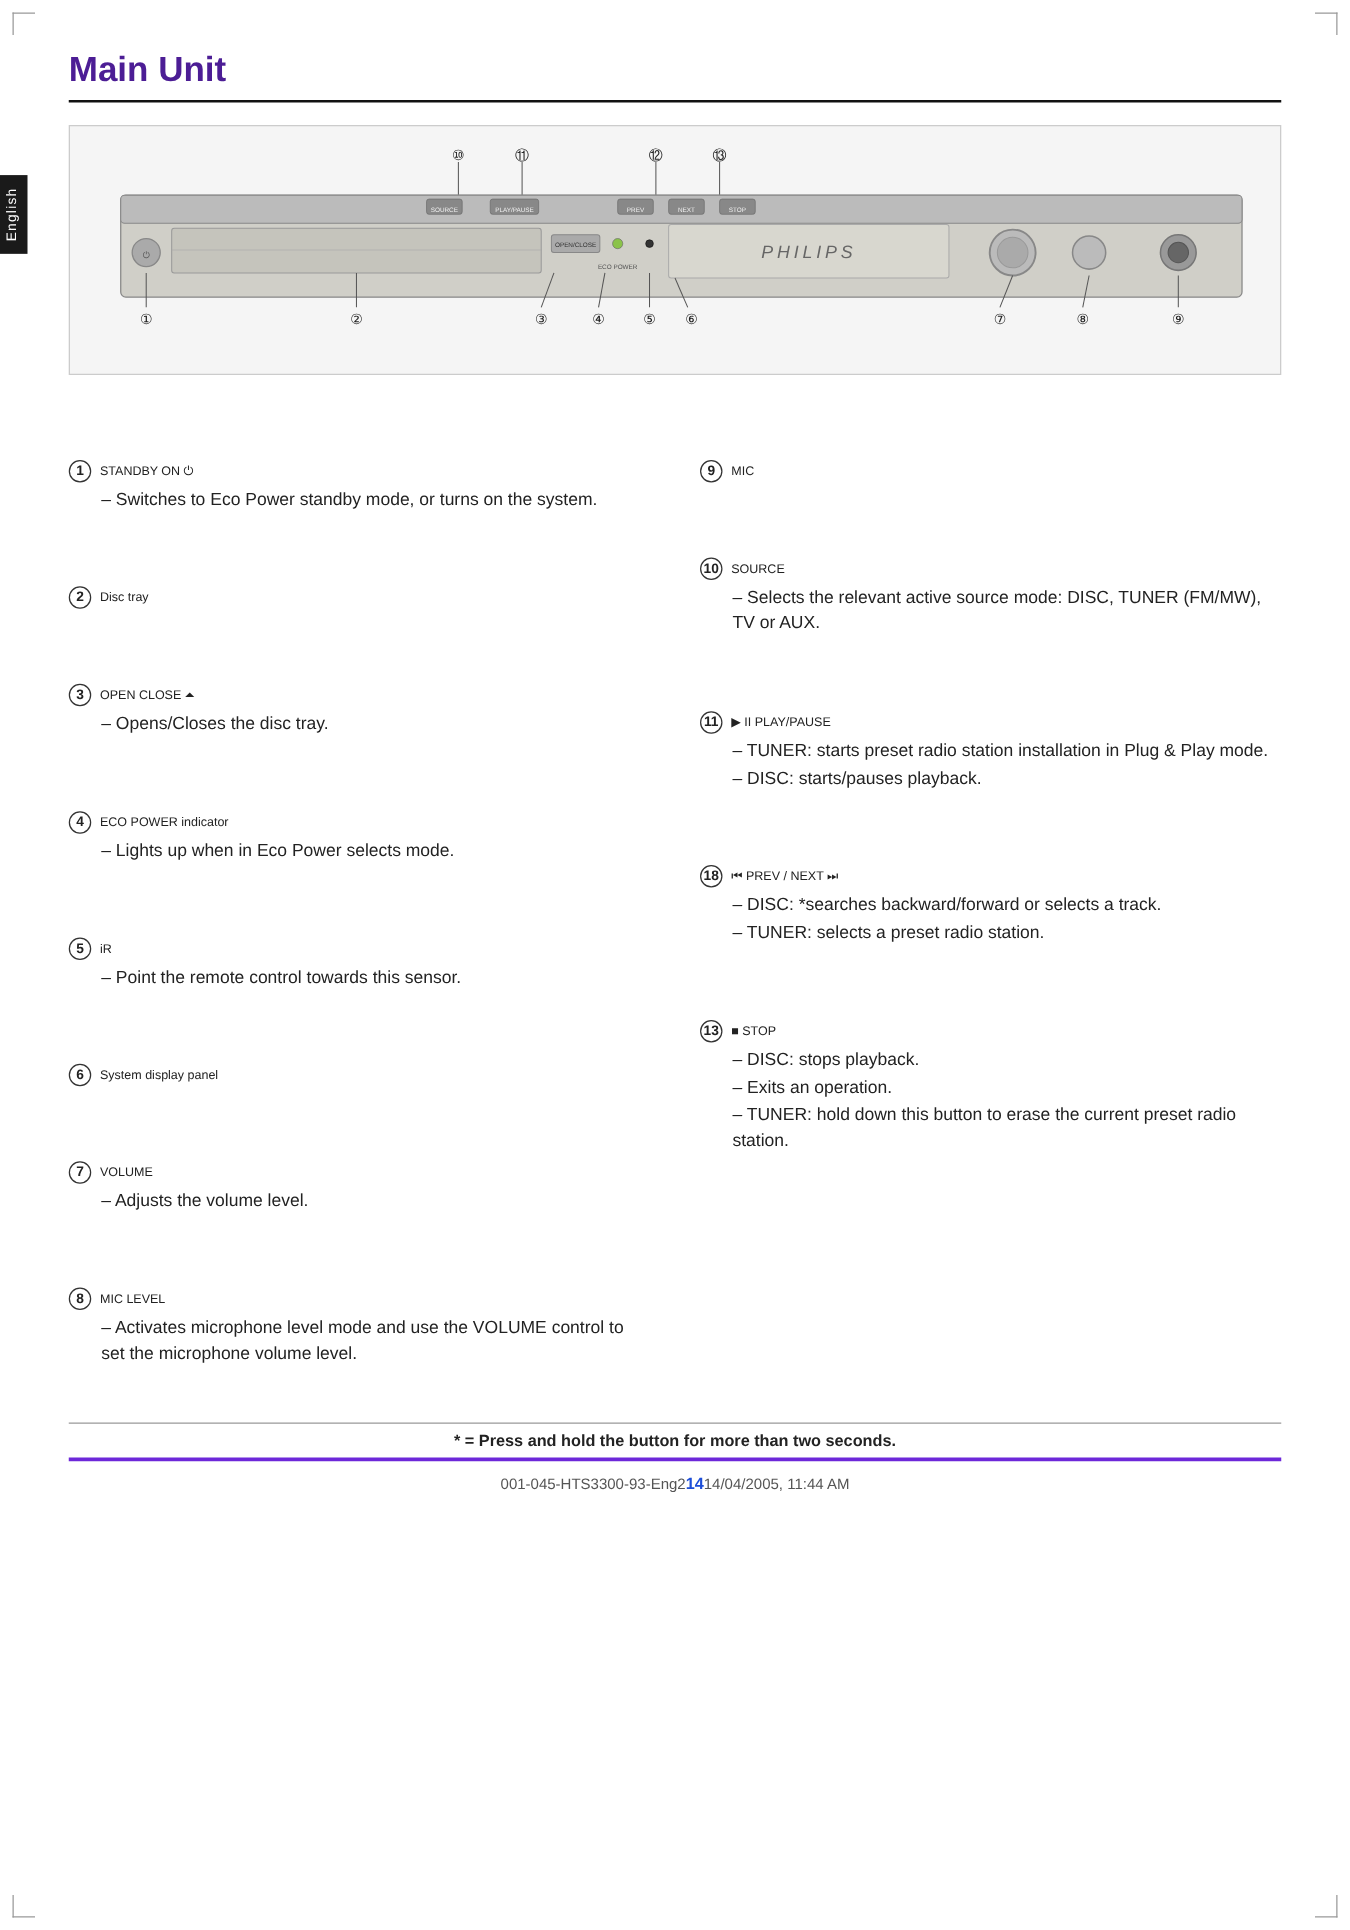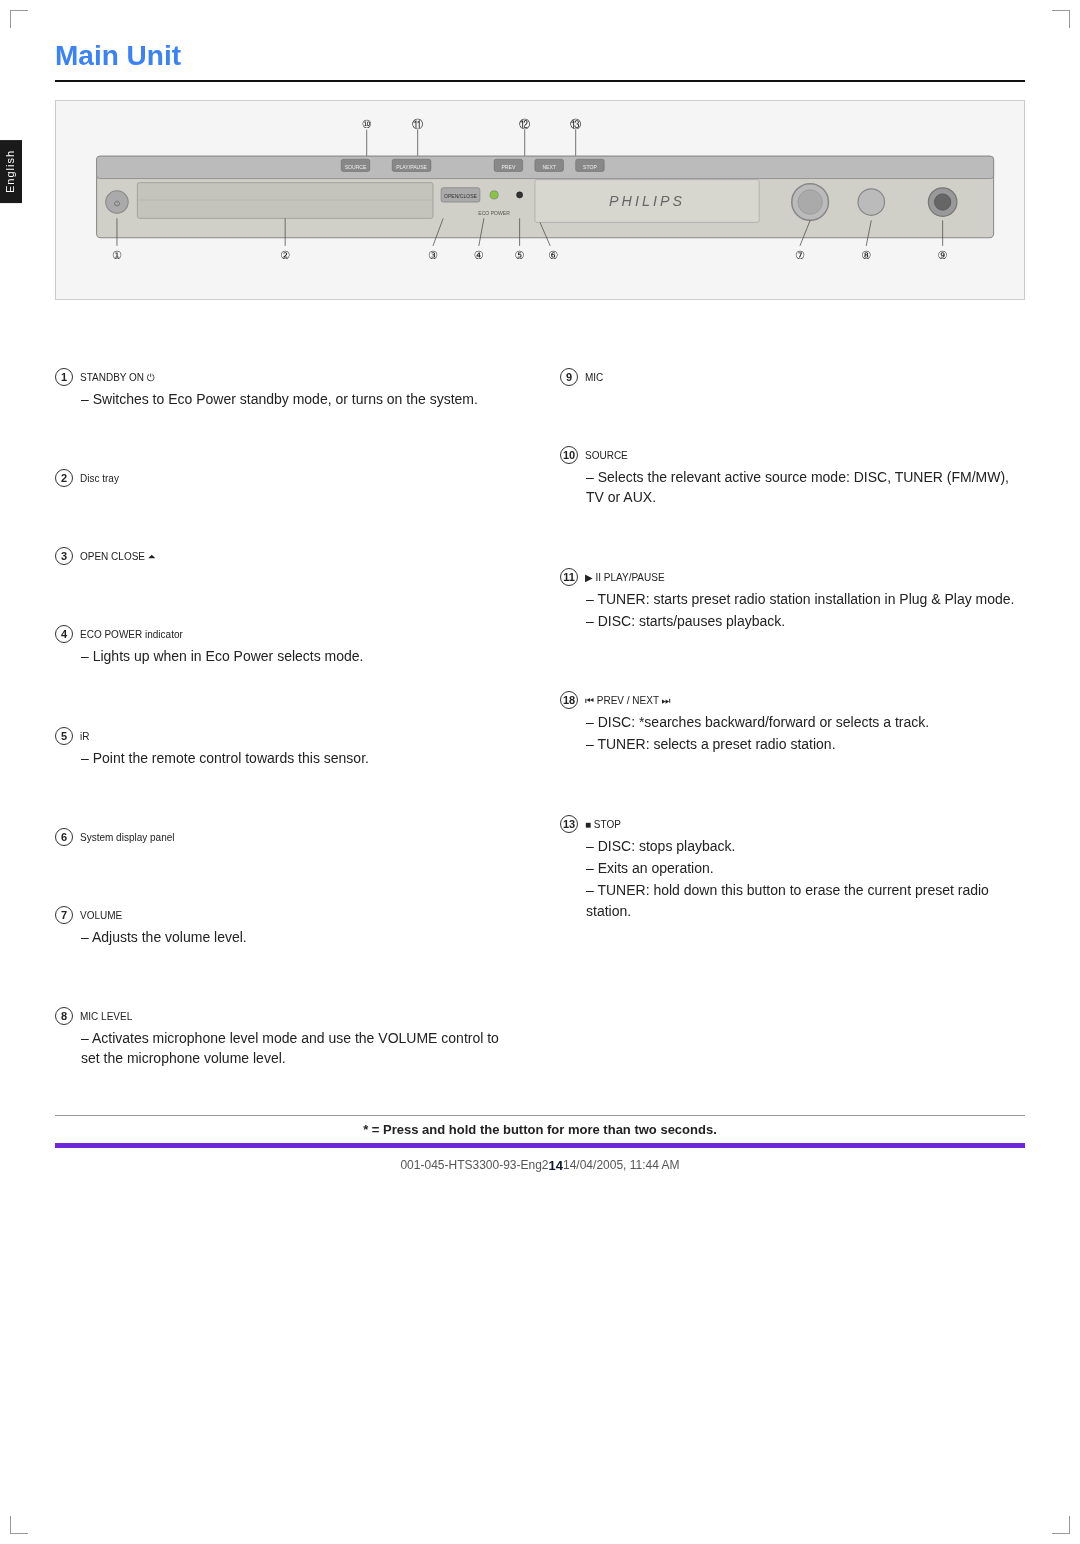--- a/index.html
+++ b/index.html
@@ -43,21 +43,21 @@
     }
 
     .page-content {
       margin: 0 55px 0 55px;
       padding-top: 40px;
     }
 
     h1.page-title {
       font-size: 28px;
       font-weight: bold;
-      color: #3b82f6;
+      color: #4c1d95;
       margin-bottom: 10px;
       padding-bottom: 8px;
       border-bottom: 2px solid #111;
     }
 
     
     .device-image-area {
       border: 1px solid #ccc;
       background: #f5f5f5;
       margin: 18px 0 24px 0;
@@ -122,39 +122,39 @@
     .item-desc p::before {
       content: "– ";
     }
 
     
     .footer-note {
       text-align: center;
       font-size: 13px;
       font-weight: bold;
       border-top: 1px solid #999;
-      border-bottom: 5px solid #6d28d9;
+      border-bottom: 3px solid #6d28d9;
       padding: 6px 0;
       margin: 30px 0 10px 0;
     }
 
     .page-footer {
       display: flex;
       justify-content: center;
       align-items: center;
       margin-top: 8px;
       font-size: 12px;
       color: #555;
       padding-bottom: 20px;
     }
 
     .page-number-center {
       font-size: 13px;
       font-weight: bold;
-      color: #0f172a;
+      color: #1d4ed8;
       text-align: center;
     }
   </style>
 </head>
 <body>
 
 <div class="corner-mark tl"></div>
 <div class="corner-mark tr"></div>
 <div class="corner-mark bl"></div>
 <div class="corner-mark br"></div>
@@ -264,20 +264,23 @@
           <span class="item-num">2</span>
           <span class="item-title">Disc tray</span>
         </div>
       </div>
 
       <div class="item-block">
         <div class="item-header">
           <span class="item-num">3</span>
           <span class="item-title">OPEN CLOSE ⏶</span>
         </div>
+        <div class="item-desc">
+          <p>Opens/Closes the disc tray.</p>
+        </div>
       </div>
 
       <div class="item-block">
         <div class="item-header">
           <span class="item-num">4</span>
           <span class="item-title">ECO POWER indicator</span>
         </div>
         <div class="item-desc">
           <p>Lights up when in Eco Power selects mode.</p>
         </div>

